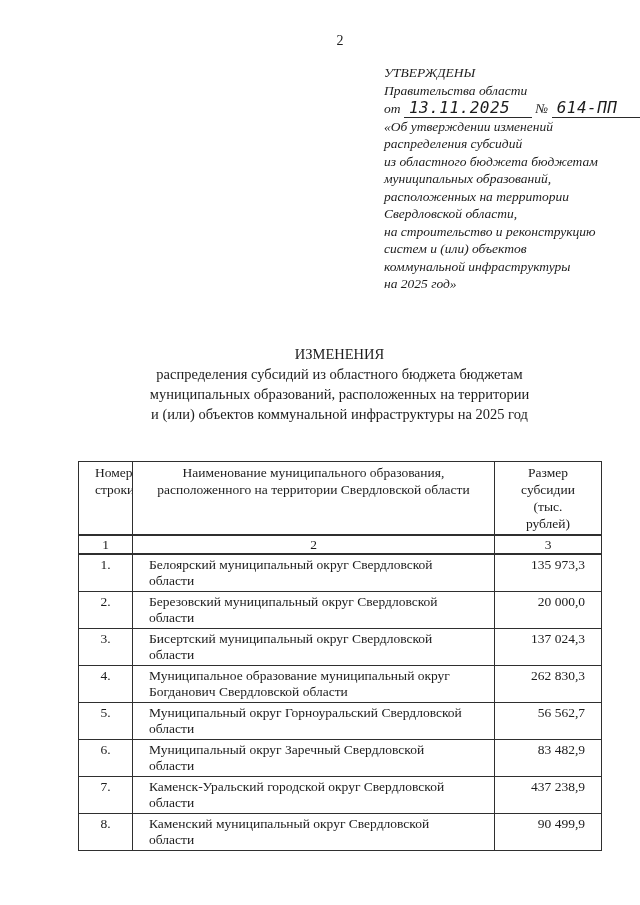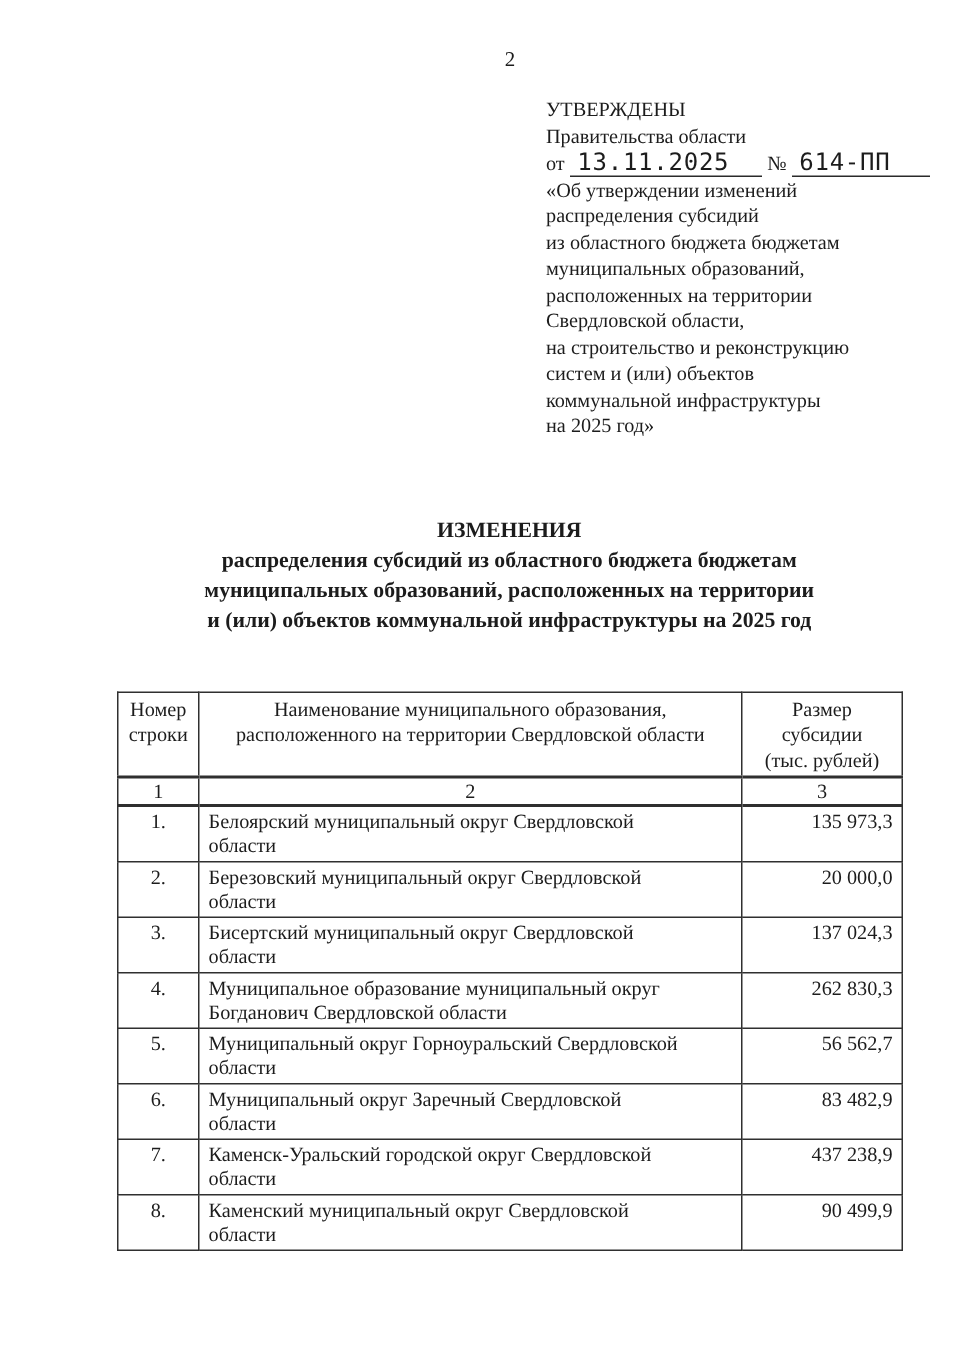--- a/index.html
+++ b/index.html
@@ -15,61 +15,62 @@
   .page-number {
     position: absolute;
     top: 33px;
     left: 330px;
     width: 20px;
     text-align: center;
     font-size: 14px;
   }
   .approval {
     position: absolute;
-    left: 364px;
+    left: 384px;
     top: 64px;
     width: 250px;
     font-size: 13.5px;
     line-height: 17.5px;
     white-space: nowrap;
+    font-style: italic;
   }
   .approval .line { white-space: nowrap; }
   .fill-date, .fill-num {
     font-family: "DejaVu Sans Mono", monospace;
     font-size: 16px;
     border-bottom: 1px solid #2a2a2a;
     display: inline-block;
     letter-spacing: 0.5px;
   }
   .fill-date { padding: 0 22px 0 5px; }
   .fill-num  { padding: 0 26px 0 5px; }
   .doc-title {
     position: absolute;
     left: 78px;
     top: 344px;
     width: 523px;
     text-align: center;
-    font-weight: bold;
+    font-weight: normal;
     font-size: 14.5px;
     line-height: 20px;
   }
   table.subsidies {
     position: absolute;
     left: 78px;
     top: 461px;
     width: 523px;
     border-collapse: collapse;
     table-layout: fixed;
     font-size: 13.5px;
     line-height: 16px;
   }
   table.subsidies td {
     border: 1px solid #2f2f2f;
     vertical-align: top;
-    padding: 2px 6px;
+    padding: 2px 16px;
     overflow: hidden;
   }
   tr.header-row td {
     height: 47px;
     text-align: center;
     line-height: 17px;
     white-space: pre-line;
   }
   tr.colnum-row td {
     height: 15px;

